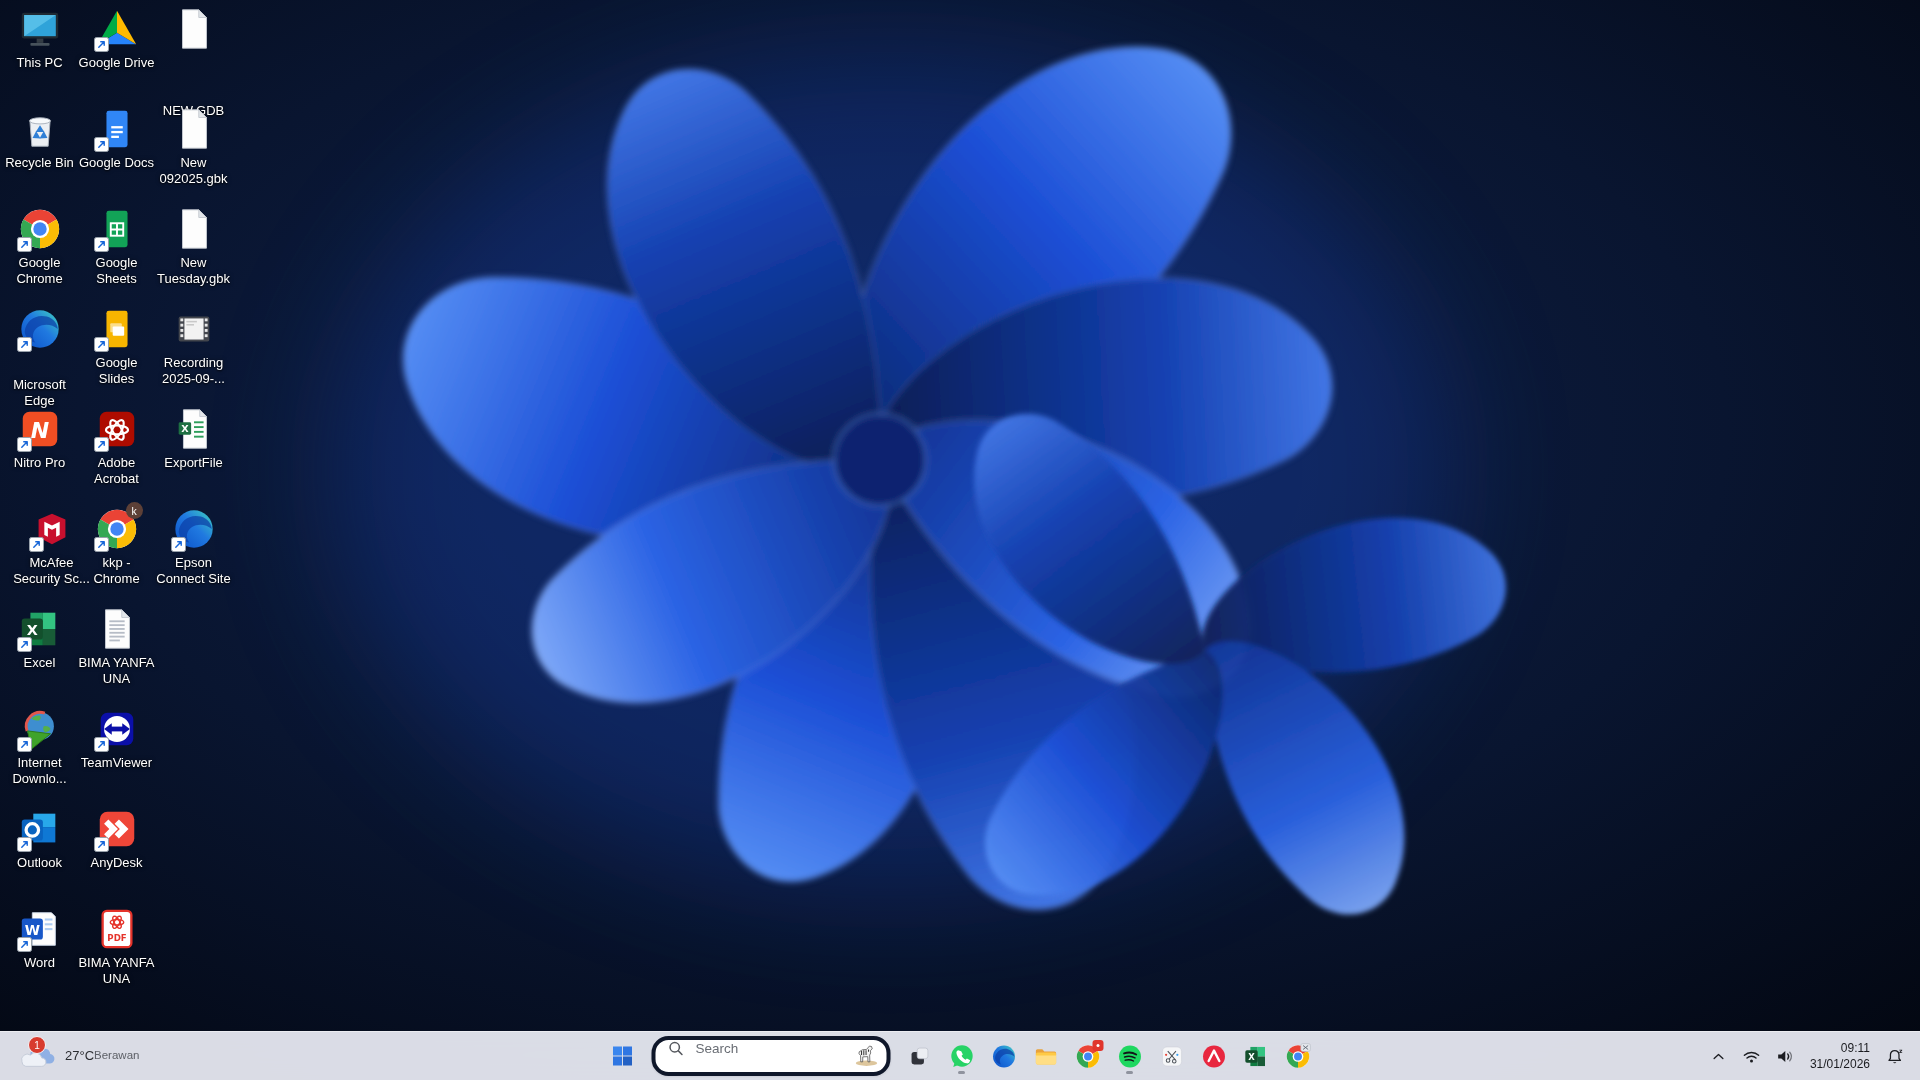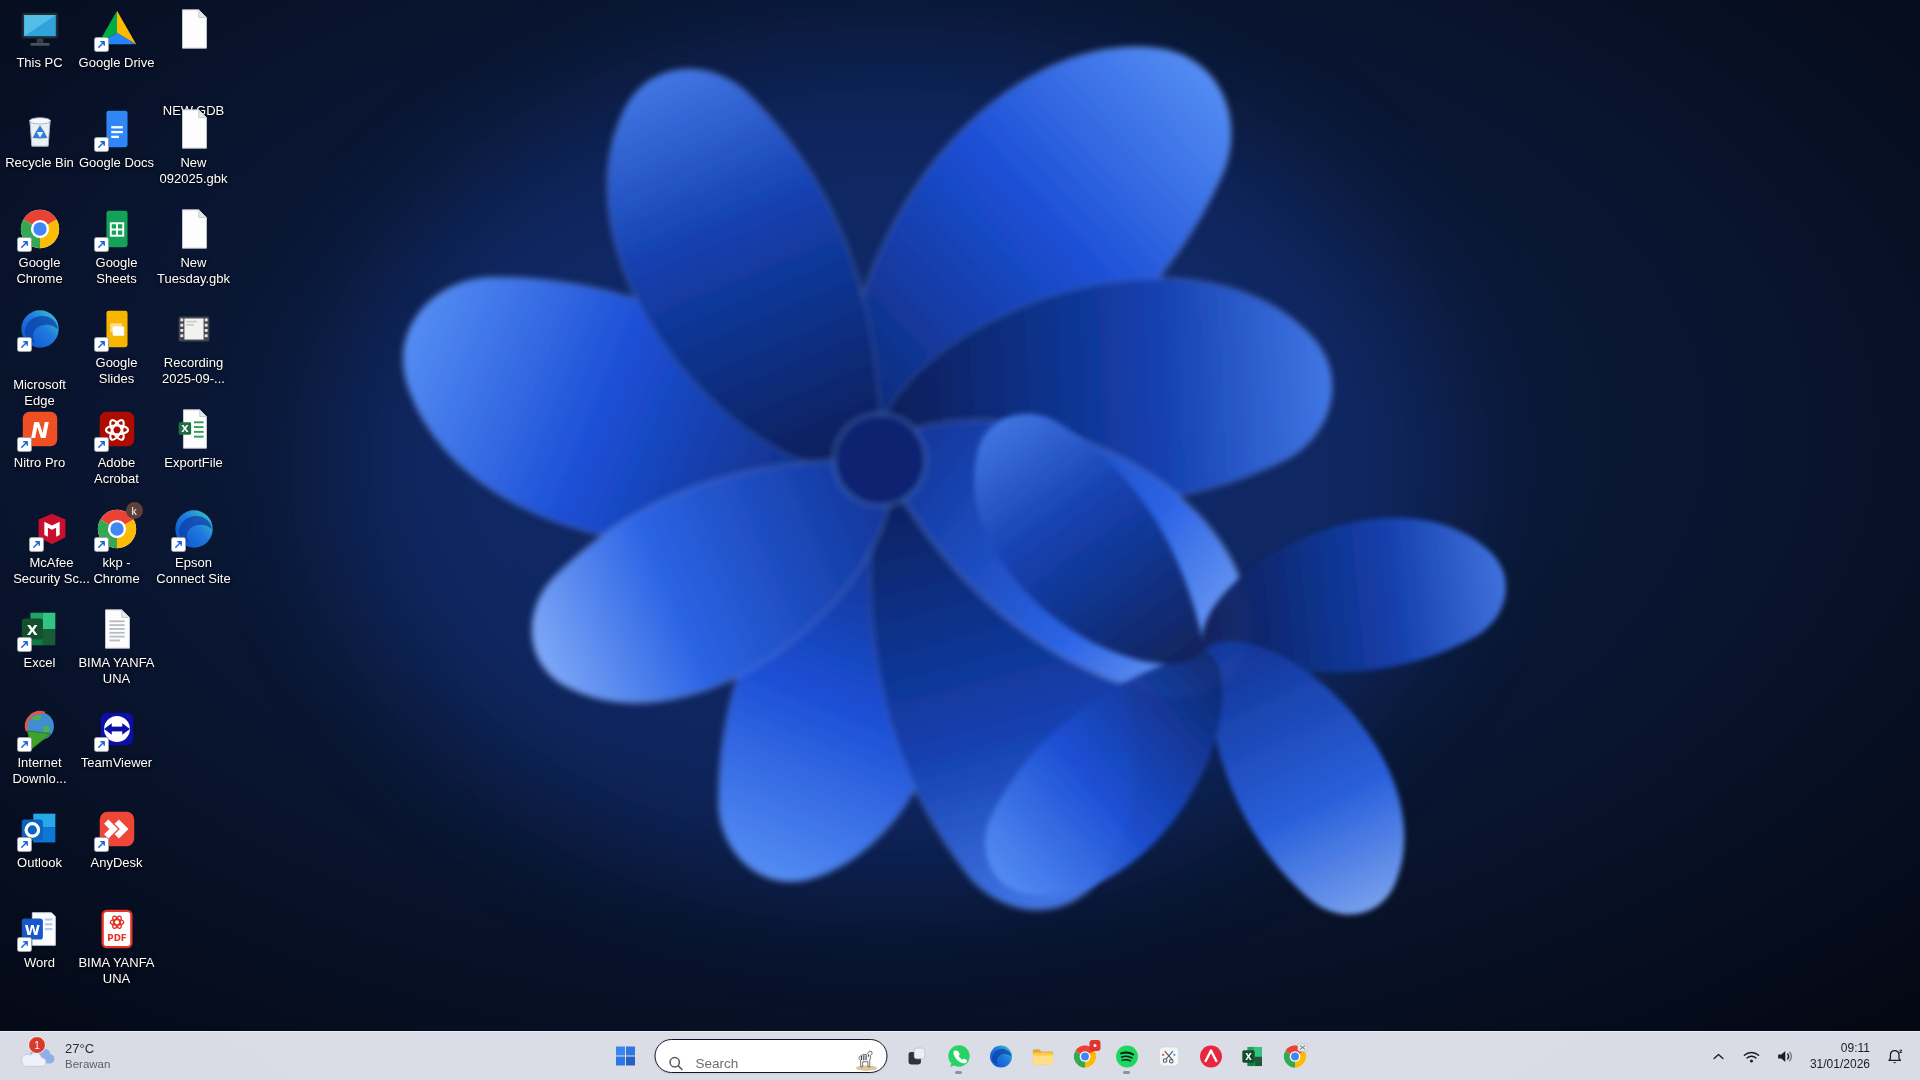--- a/index.html
+++ b/index.html
@@ -25,36 +25,36 @@
   .taskbar{position:absolute;left:0;right:0;bottom:0;height:48px;
     background:rgba(235,237,245,0.93);backdrop-filter:blur(18px);
     border-top:1px solid rgba(255,255,255,0.45);}
   .tb-left{position:absolute;left:10px;top:0;height:48px;display:flex;align-items:center;
     padding:0 8px;border-radius:6px;gap:9px;}
   .wcloud{position:relative;width:38px;height:32px;}
   .wcloud svg{width:38px;height:32px;display:block;}
   .wbadge{position:absolute;top:-4px;left:10px;min-width:16px;height:16px;border-radius:50%;
     background:#d83b2e;border:1.5px solid #f4f5f9;color:#fff;font-size:10px;
     display:flex;align-items:center;justify-content:center;}
-  .wtxt{display:flex;flex-direction:column;line-height:1.25;}
+  .wtxt{display:flex;flex-direction:row;line-height:1.25;}
   .wtemp{font-size:13px;color:#2b2d31;}
   .wcond{font-size:11.5px;color:#5d6067;}
 
   .tb-center{position:absolute;left:50%;top:0;height:48px;transform:translateX(-50%);
     display:flex;align-items:center;gap:2px;}
   .tbtn{width:40px;height:40px;border-radius:6px;display:flex;align-items:center;justify-content:center;position:relative;flex:0 0 auto;}
   .tbtn > svg{width:27px;height:27px;display:block;}
   .tbtn.start > svg{width:24px;height:24px;}
   .run{position:absolute;bottom:2px;left:50%;transform:translateX(-50%);width:7px;height:3px;border-radius:2px;background:#8f939e;}
   .tbadge{position:absolute;top:4px;right:4px;width:11px;height:11px;border-radius:3px;background:#e0352c;
     display:flex;align-items:center;justify-content:center;}
   .tbadge i{width:3.5px;height:3.5px;border-radius:50%;background:#fff;}
 
-  .search{display:flex;align-items:flex-end;height:32px;width:214px;background:#fff;
-    border:1px solid #0f172a;border-radius:17px;padding:0 5px 0 12px;margin:0 7px;
+  .search{display:flex;align-items:flex-start;height:32px;width:214px;background:#fff;
+    border:4px solid #0f172a;border-radius:17px;padding:0 5px 0 12px;margin:0 7px;
     box-shadow:0 1px 2px rgba(0,0,0,.07);}
   .search input{border:0;outline:0;flex:1;min-width:0;font-size:13.5px;color:#3c4043;background:transparent;margin-left:9px;font-family:inherit;}
   .search input::placeholder{color:#696d74;}
   .search .mag{width:17px;height:17px;flex:0 0 auto;}
   .zebra{width:30px;height:27px;flex:0 0 auto;}
 
   .tb-right{position:absolute;right:10px;top:0;height:48px;display:flex;align-items:center;gap:4px;}
   .tico{height:40px;border-radius:6px;display:flex;align-items:center;justify-content:center;padding:0 5px;}
   .tico svg{width:19px;height:19px;display:block;}
   .clock{text-align:right;font-size:12px;color:#1b1c20;line-height:1.35;padding:0 7px;border-radius:6px;}

